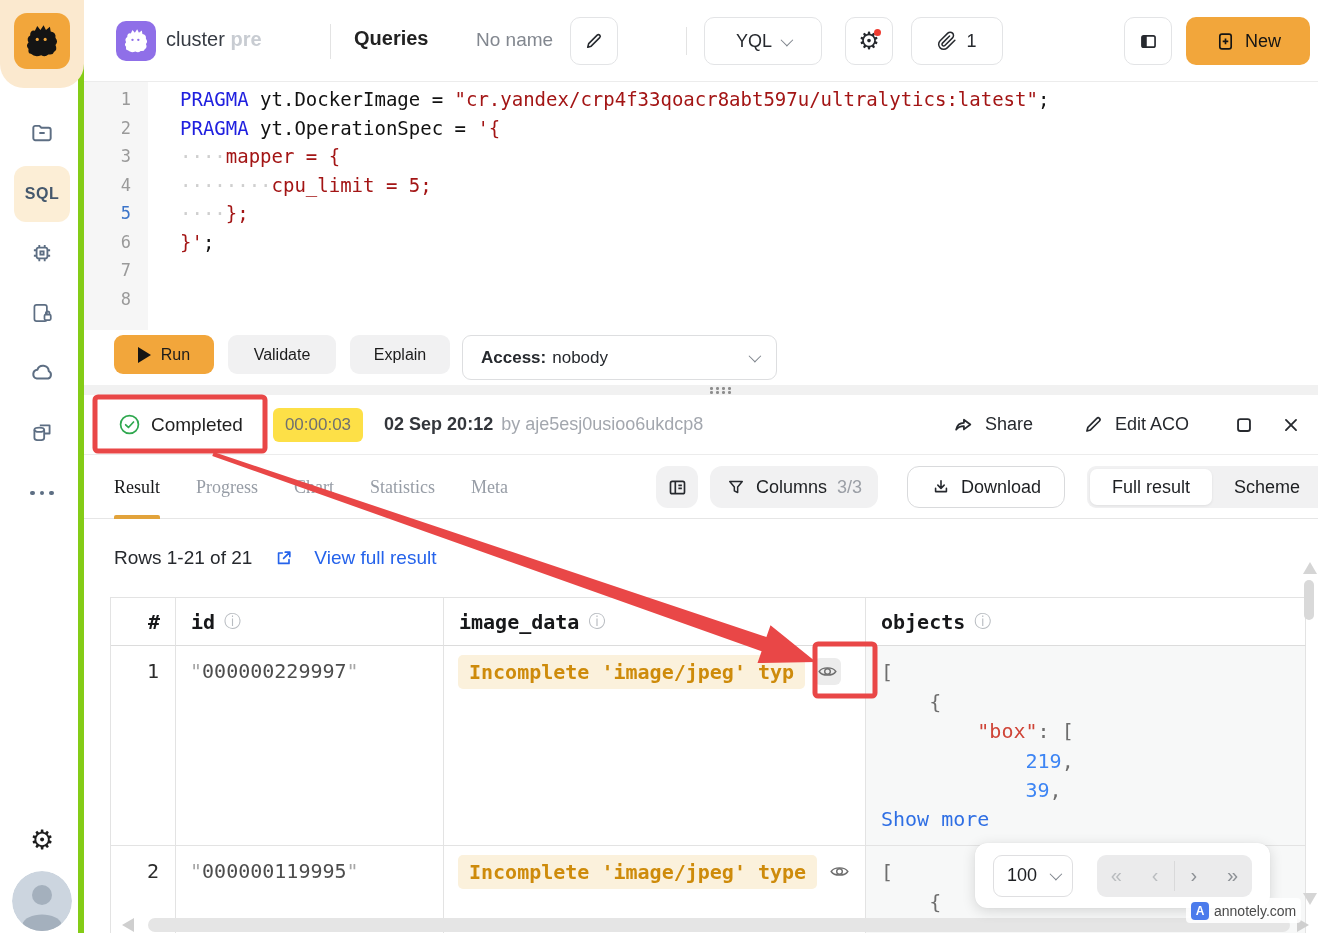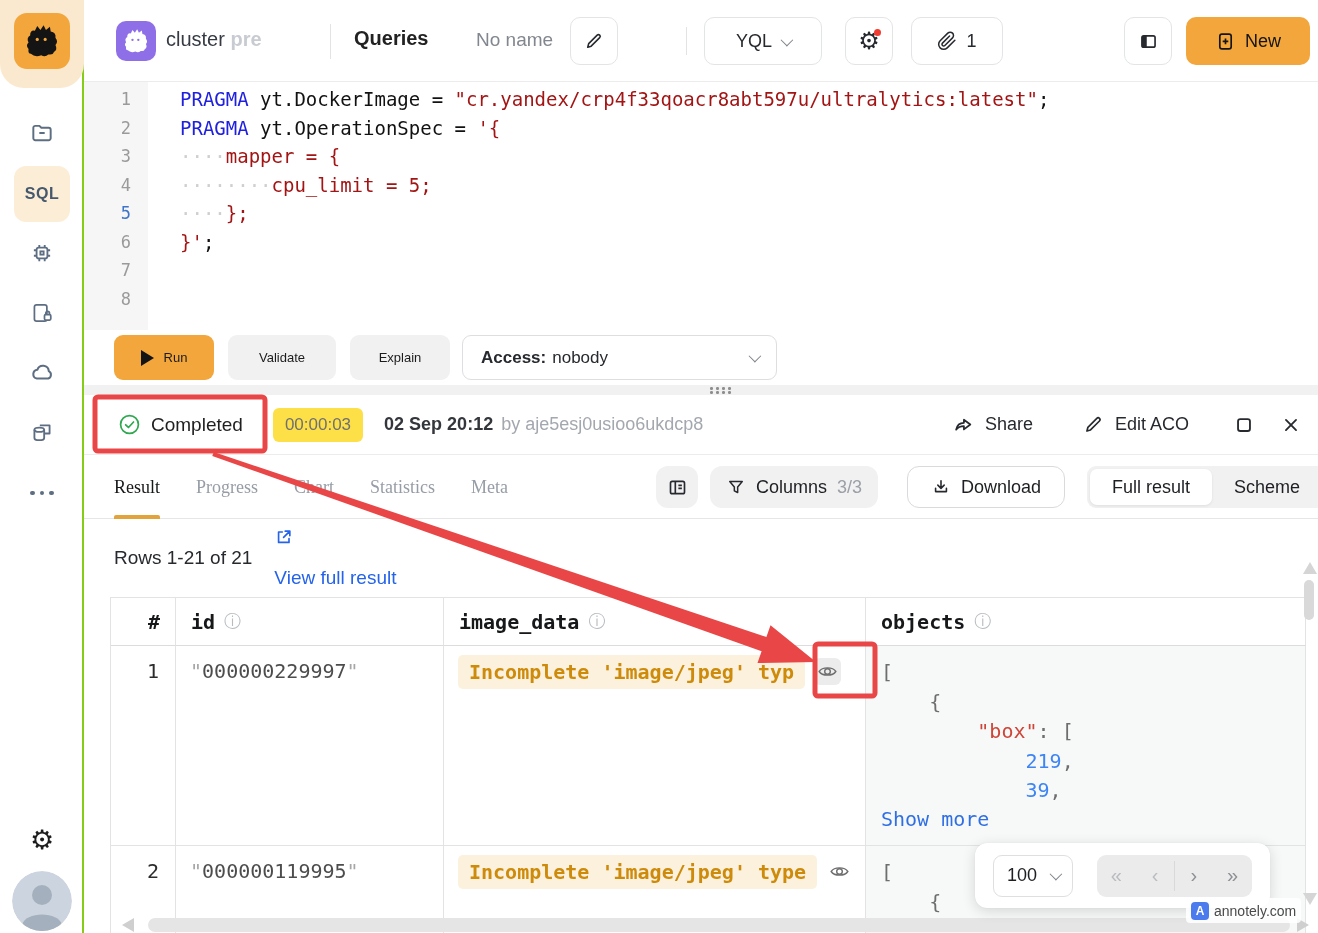--- a/index.html
+++ b/index.html
@@ -1,21 +1,21 @@
 <!DOCTYPE html>
 <html><head>
 <meta charset="utf-8">
 <style>
   * { margin:0; padding:0; box-sizing:border-box; }
   html,body { width:1318px; height:933px; }
   body { font-family:"Liberation Sans", sans-serif; color:#26292e; background:#fff; }
   .page { position:absolute; left:0; top:0; width:1318px; height:933px; overflow:hidden; background:#fff; }
 
   
-  .sidebar { position:absolute; left:0; top:0; width:84px; height:933px; background:#fff; border-right:2px solid #84cc16; z-index:5; }
+  .sidebar { position:absolute; left:0; top:0; width:84px; height:933px; background:#fff; border-right:6px solid #84cc16; z-index:5; }
   .logo-blob { position:absolute; left:0; top:0; width:84px; height:88px; background:#fbe9cf; border-radius:0 0 24px 24px; }
   .logo { position:absolute; left:14px; top:13px; width:56px; height:56px; background:#f2a63b; border-radius:13px; display:flex; align-items:center; justify-content:center; }
   .nav-item { position:absolute; left:14px; width:56px; height:48px; display:flex; align-items:center; justify-content:center; color:#5d6e83; border-radius:12px; cursor:pointer; }
   .nav-item.active { background:#fceed6; height:56px; }
   .sql-txt { font-size:16px; font-weight:bold; color:#45586d; letter-spacing:.5px; }
   .dots3 { display:flex; gap:5px; }
   .dots3 i { width:4.5px; height:4.5px; border-radius:50%; background:#5d6e83; }
   .side-gear { position:absolute; left:0; top:816px; width:84px; height:48px; display:flex; align-items:center; justify-content:center; font-size:27px; color:#1d1d1d; cursor:pointer; }
   .avatar { position:absolute; left:12px; top:871px; width:60px; height:60px; border-radius:50%; overflow:hidden; cursor:pointer; }
 
@@ -39,21 +39,21 @@
   .ln.active { color:#3b74c9; }
   .codearea { position:absolute; left:96px; top:3px; right:0; }
   .cline { height:28.5px; line-height:28.5px; white-space:pre; font-family:"DejaVu Sans Mono",monospace; font-size:19px; font-weight:500; color:#111; }
   .tk-kw { color:#2020df; }
   .tk-str { color:#a31515; }
   .tk-pl { color:#111; }
   .tk-ws { color:#cfcfcf; }
 
   
   .runbar { position:absolute; left:84px; top:330px; width:1234px; height:55px; background:#fff; }
-  .btn { position:absolute; top:5px; height:45px; border:none; border-radius:9px; font-size:13px; color:#1c1c1c; display:flex; align-items:center; justify-content:center; gap:10px; cursor:pointer; }
+  .btn { position:absolute; top:5px; height:39px; border:none; border-radius:9px; font-size:16px; color:#1c1c1c; display:flex; align-items:center; justify-content:center; gap:10px; cursor:pointer; }
   .btn.orange { background:#f2a63b; }
   .btn.gray { background:#f1f1f2; }
   .play { width:0; height:0; border-left:13px solid #141414; border-top:8px solid transparent; border-bottom:8px solid transparent; }
   .access { position:absolute; left:378px; top:5px; width:315px; height:45px; border:1px solid #dddee0; border-radius:9px; background:#fff; display:flex; align-items:center; padding:0 18px; font-size:17px; cursor:pointer; }
   .access b { font-weight:bold; margin-right:6px; }
   .access .chev { margin-left:auto; }
 
   
   .splitter { position:absolute; left:84px; top:385px; width:1234px; height:10px; background:#f1f1f1; cursor:row-resize; }
   .handle { position:absolute; left:626px; top:2px; display:grid; grid-template-columns:repeat(4,5px); grid-template-rows:repeat(2,3px); gap:1px; }
@@ -78,21 +78,21 @@
   .tb-gray { background:#f1f1f2; border:none; }
   .tb-white { background:#fff; border:1px solid #d9dadc; }
   .muted { color:#9b9fa6; }
   .segmented { position:absolute; left:1003px; top:11px; width:330px; height:42px; background:#f1f1f2; border-radius:9px; display:flex; align-items:center; padding:3px; }
   .segment { height:36px; display:flex; align-items:center; padding:0 22px; font-size:18px; color:#1d1f22; border-radius:7px; cursor:pointer; white-space:nowrap; }
   .segment.active { background:#fff; box-shadow:0 1px 3px rgba(0,0,0,.08); }
 
   
   .resultmeta { position:absolute; left:84px; top:519px; width:1234px; height:78px; background:#fff; display:flex; align-items:center; }
   .rows-info { margin-left:30px; font-size:19px; color:#26292e; }
-  .viewfull { margin-left:22px; display:flex; gap:20px; font-size:19px; color:#2563eb; cursor:pointer;flex-direction:column; }
+  .viewfull { margin-left:22px; display:flex; align-items:center; gap:20px; font-size:19px; color:#2563eb; cursor:pointer; }
 
   
   .rtable { position:absolute; left:110px; top:597px; width:1196px; height:336px; border-top:1px solid #e3e3e3; border-left:1px solid #e3e3e3; overflow:hidden; background:#fff; }
   .trow, .thead-row { display:grid; grid-template-columns:65px 268px 422px 440px; }
   .th, .td { border-right:1px solid #e3e3e3; overflow:hidden; }
   .thead-row { height:48px; }
   .th { display:flex; align-items:center; gap:9px; padding:0 15px; font-family:"DejaVu Sans Mono",monospace; font-size:20px; font-weight:bold; color:#17181a; border-bottom:1px solid #dcdcdc; }
   .th.right { justify-content:flex-end; }
   .info { font-size:17px; color:#b8bcc1; font-weight:normal; font-family:"Liberation Sans",sans-serif; }
   .trow { border-bottom:1px solid #e3e3e3; }

